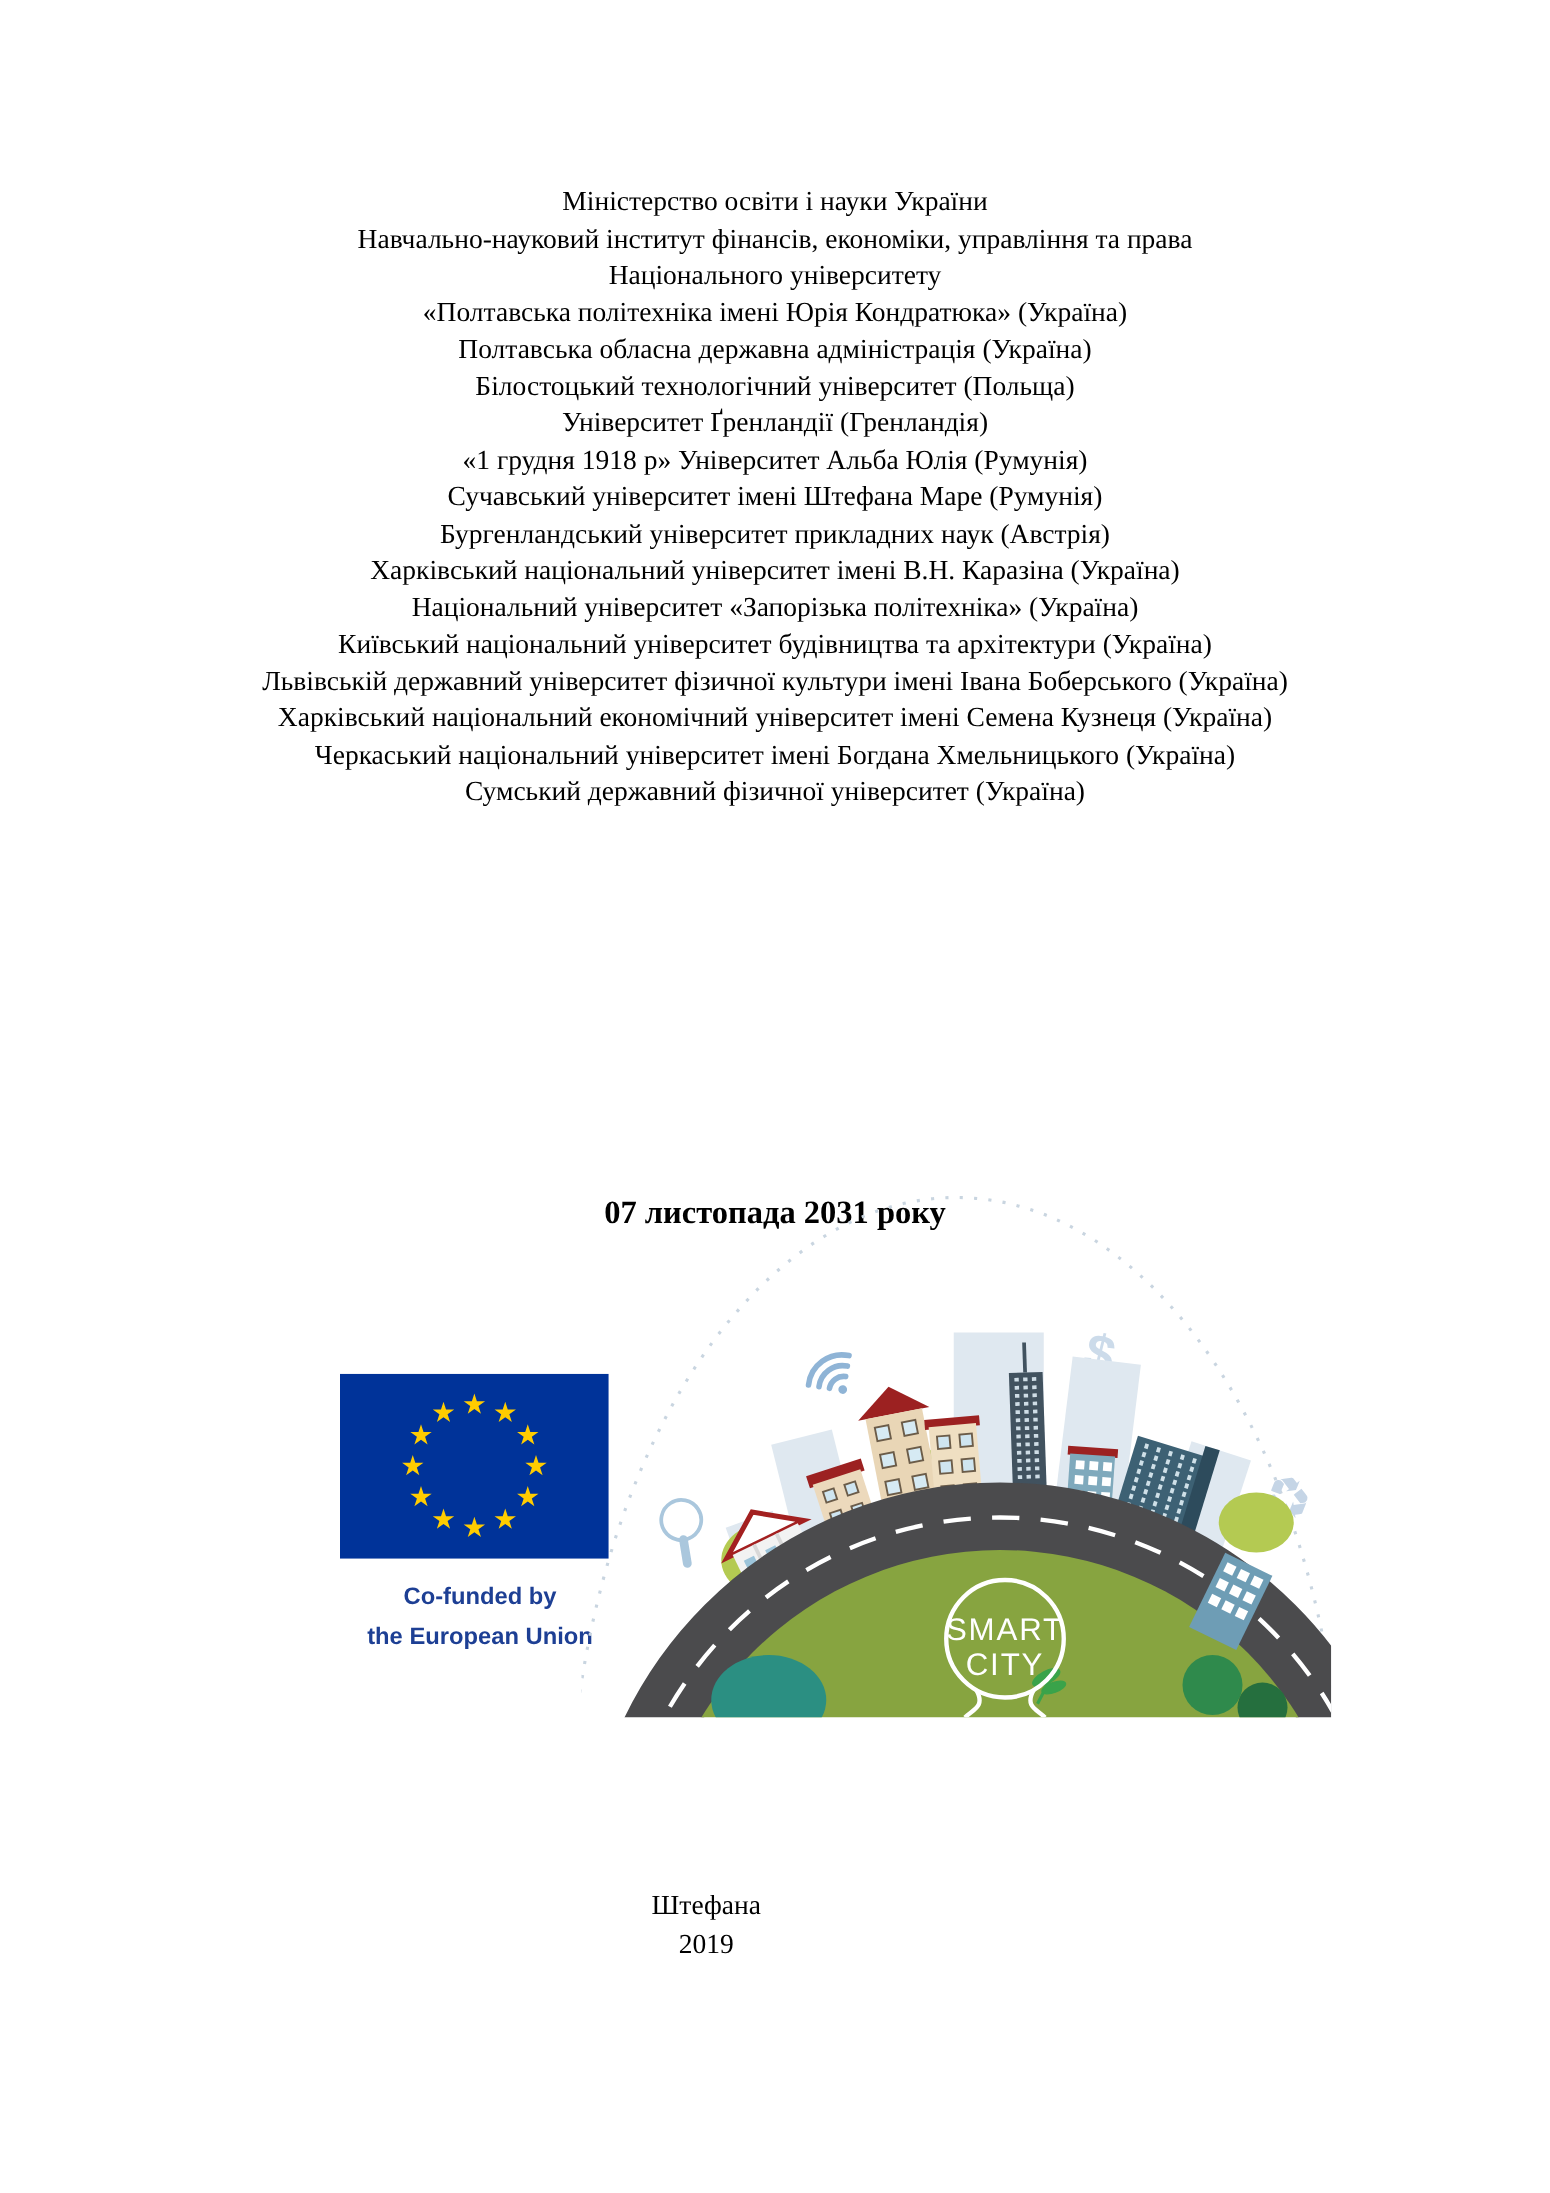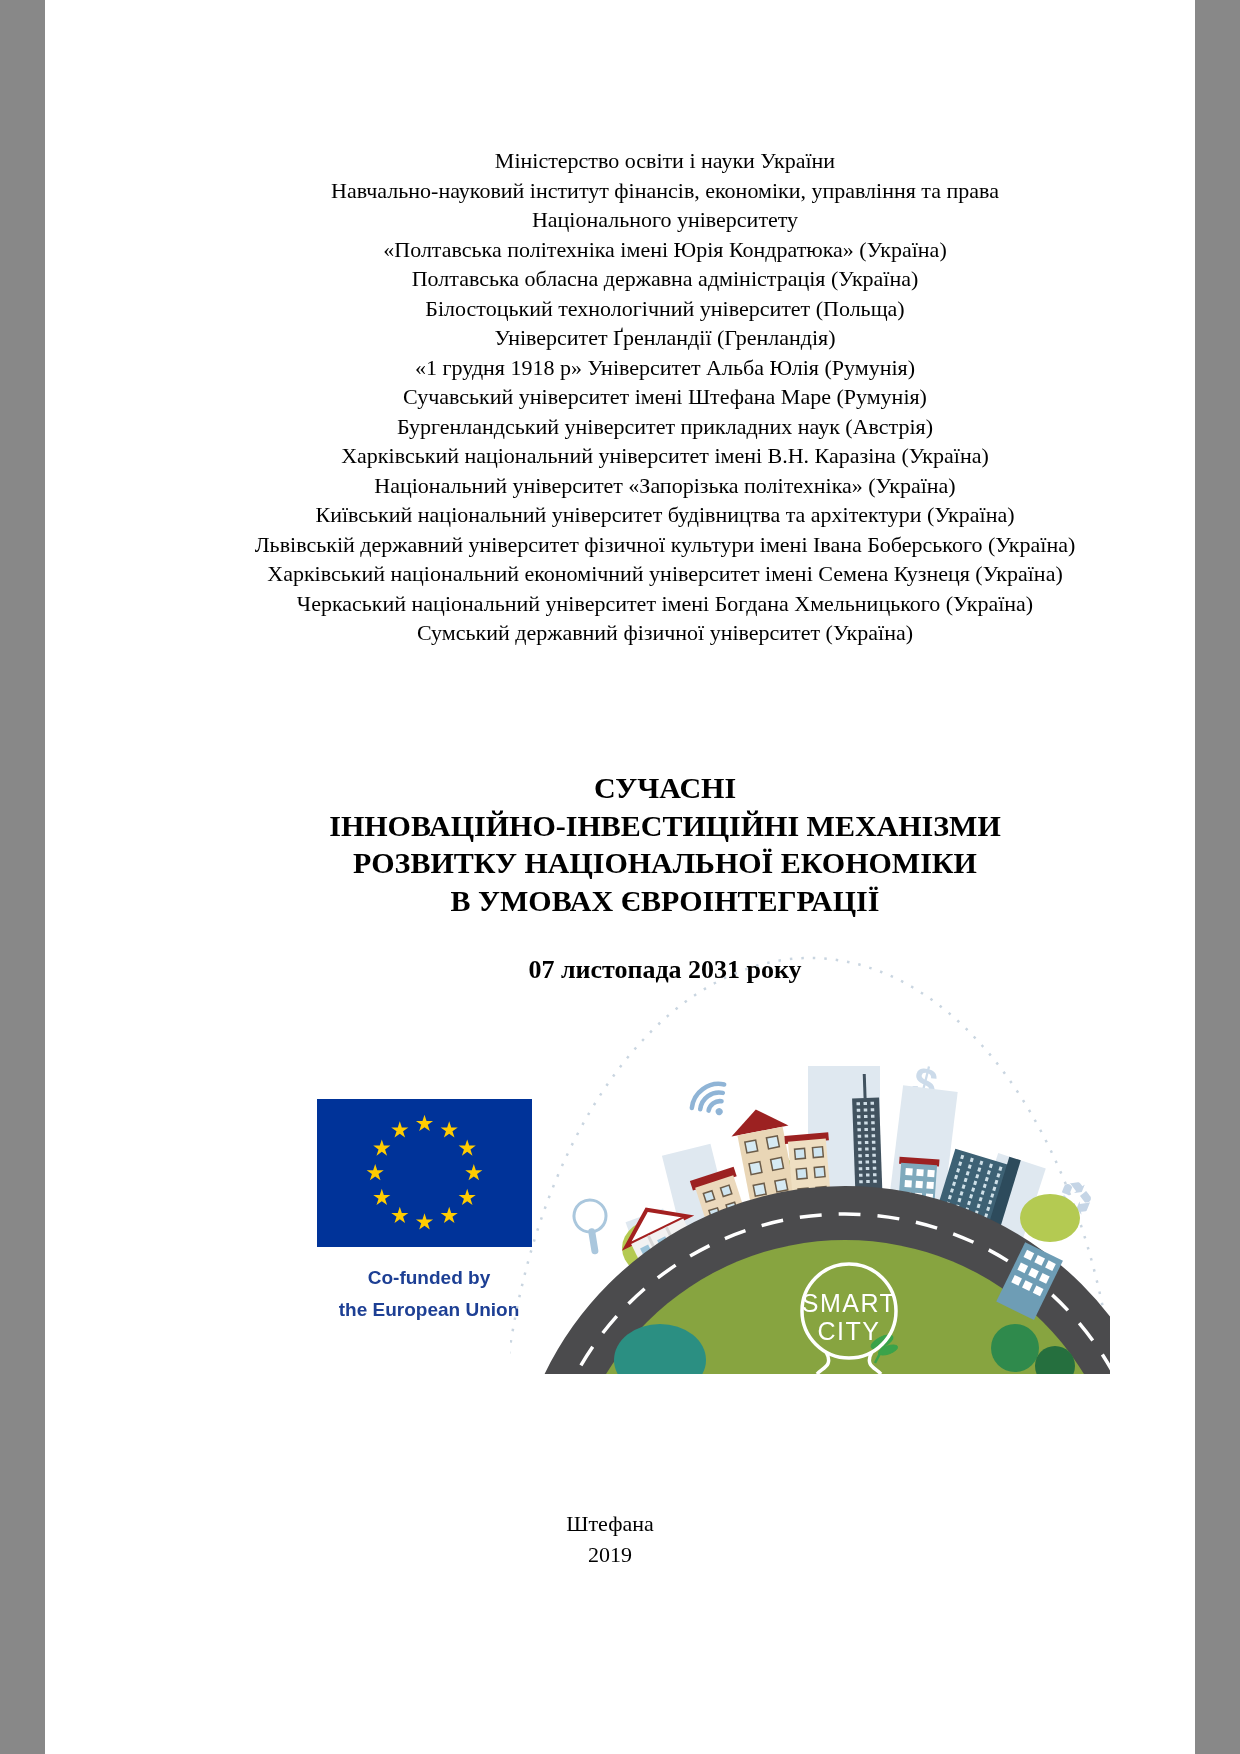--- a/index.html
+++ b/index.html
@@ -1,16 +1,16 @@
 <!DOCTYPE html>
 <html><head>
 <meta charset="utf-8">
 <style>
   html,body{margin:0;padding:0;background:#888;}
-  .page{position:relative;width:1150px;height:1754px;background:#ffffff;margin:0 auto;
+  .page{position:relative;width:1240px;height:1754px;background:#ffffff;margin:0 auto;
         font-family:"Liberation Serif",serif;color:#000;overflow:hidden;}
 
   .institutions{position:absolute;left:70px;top:146px;width:1100px;text-align:center;
         font-size:22px;line-height:29.5px;}
   .inst-line{white-space:nowrap;}
 
   .title-block{position:absolute;left:70px;top:769px;width:1100px;text-align:center;
         font-size:30px;font-weight:bold;line-height:37.5px;}
   .date-line{position:absolute;left:70px;top:955px;width:1100px;text-align:center;
         font-size:26px;font-weight:bold;}
@@ -43,26 +43,20 @@
       <div class="inst-line">Бургенландський університет прикладних наук (Австрія)</div>
       <div class="inst-line">Харківський національний університет імені В.Н. Каразіна (Україна)</div>
       <div class="inst-line">Національний університет «Запорізька політехніка» (Україна)</div>
       <div class="inst-line">Київський національний університет будівництва та архітектури (Україна)</div>
       <div class="inst-line">Львівській державний університет фізичної культури імені Івана Боберського (Україна)</div>
       <div class="inst-line">Харківський національний економічний університет імені Семена Кузнеця (Україна)</div>
       <div class="inst-line">Черкаський національний університет імені Богдана Хмельницького (Україна)</div>
       <div class="inst-line">Сумський державний фізичної університет (Україна)</div>
     </div>
 
-  <div class="title-block">
-      <div class="title-line">СУЧАСНІ</div>
-      <div class="title-line">ІННОВАЦІЙНО-ІНВЕСТИЦІЙНІ МЕХАНІЗМИ</div>
-      <div class="title-line">РОЗВИТКУ НАЦІОНАЛЬНОЇ ЕКОНОМІКИ</div>
-      <div class="title-line">В УМОВАХ ЄВРОІНТЕГРАЦІЇ</div>
-    </div>
 
   <div class="date-line">07 листопада 2031 року</div>
 
   <svg class="eu-flag" viewBox="0 0 215 148" xmlns="http://www.w3.org/2000/svg" aria-hidden="true">
     <defs>
       <polygon id="eustar" points="0,-9 2.02,-2.78 8.56,-2.78 3.27,1.06 5.29,7.28 0,3.44 -5.29,7.28 -3.27,1.06 -8.56,-2.78 -2.02,-2.78" fill="#FFCC00"></polygon>
     </defs>
     <rect x="0" y="0" width="215" height="148" fill="#003399"></rect>
     <use href="#eustar" x="107.5" y="24.7"></use>
     <use href="#eustar" x="132.2" y="31.3"></use>

